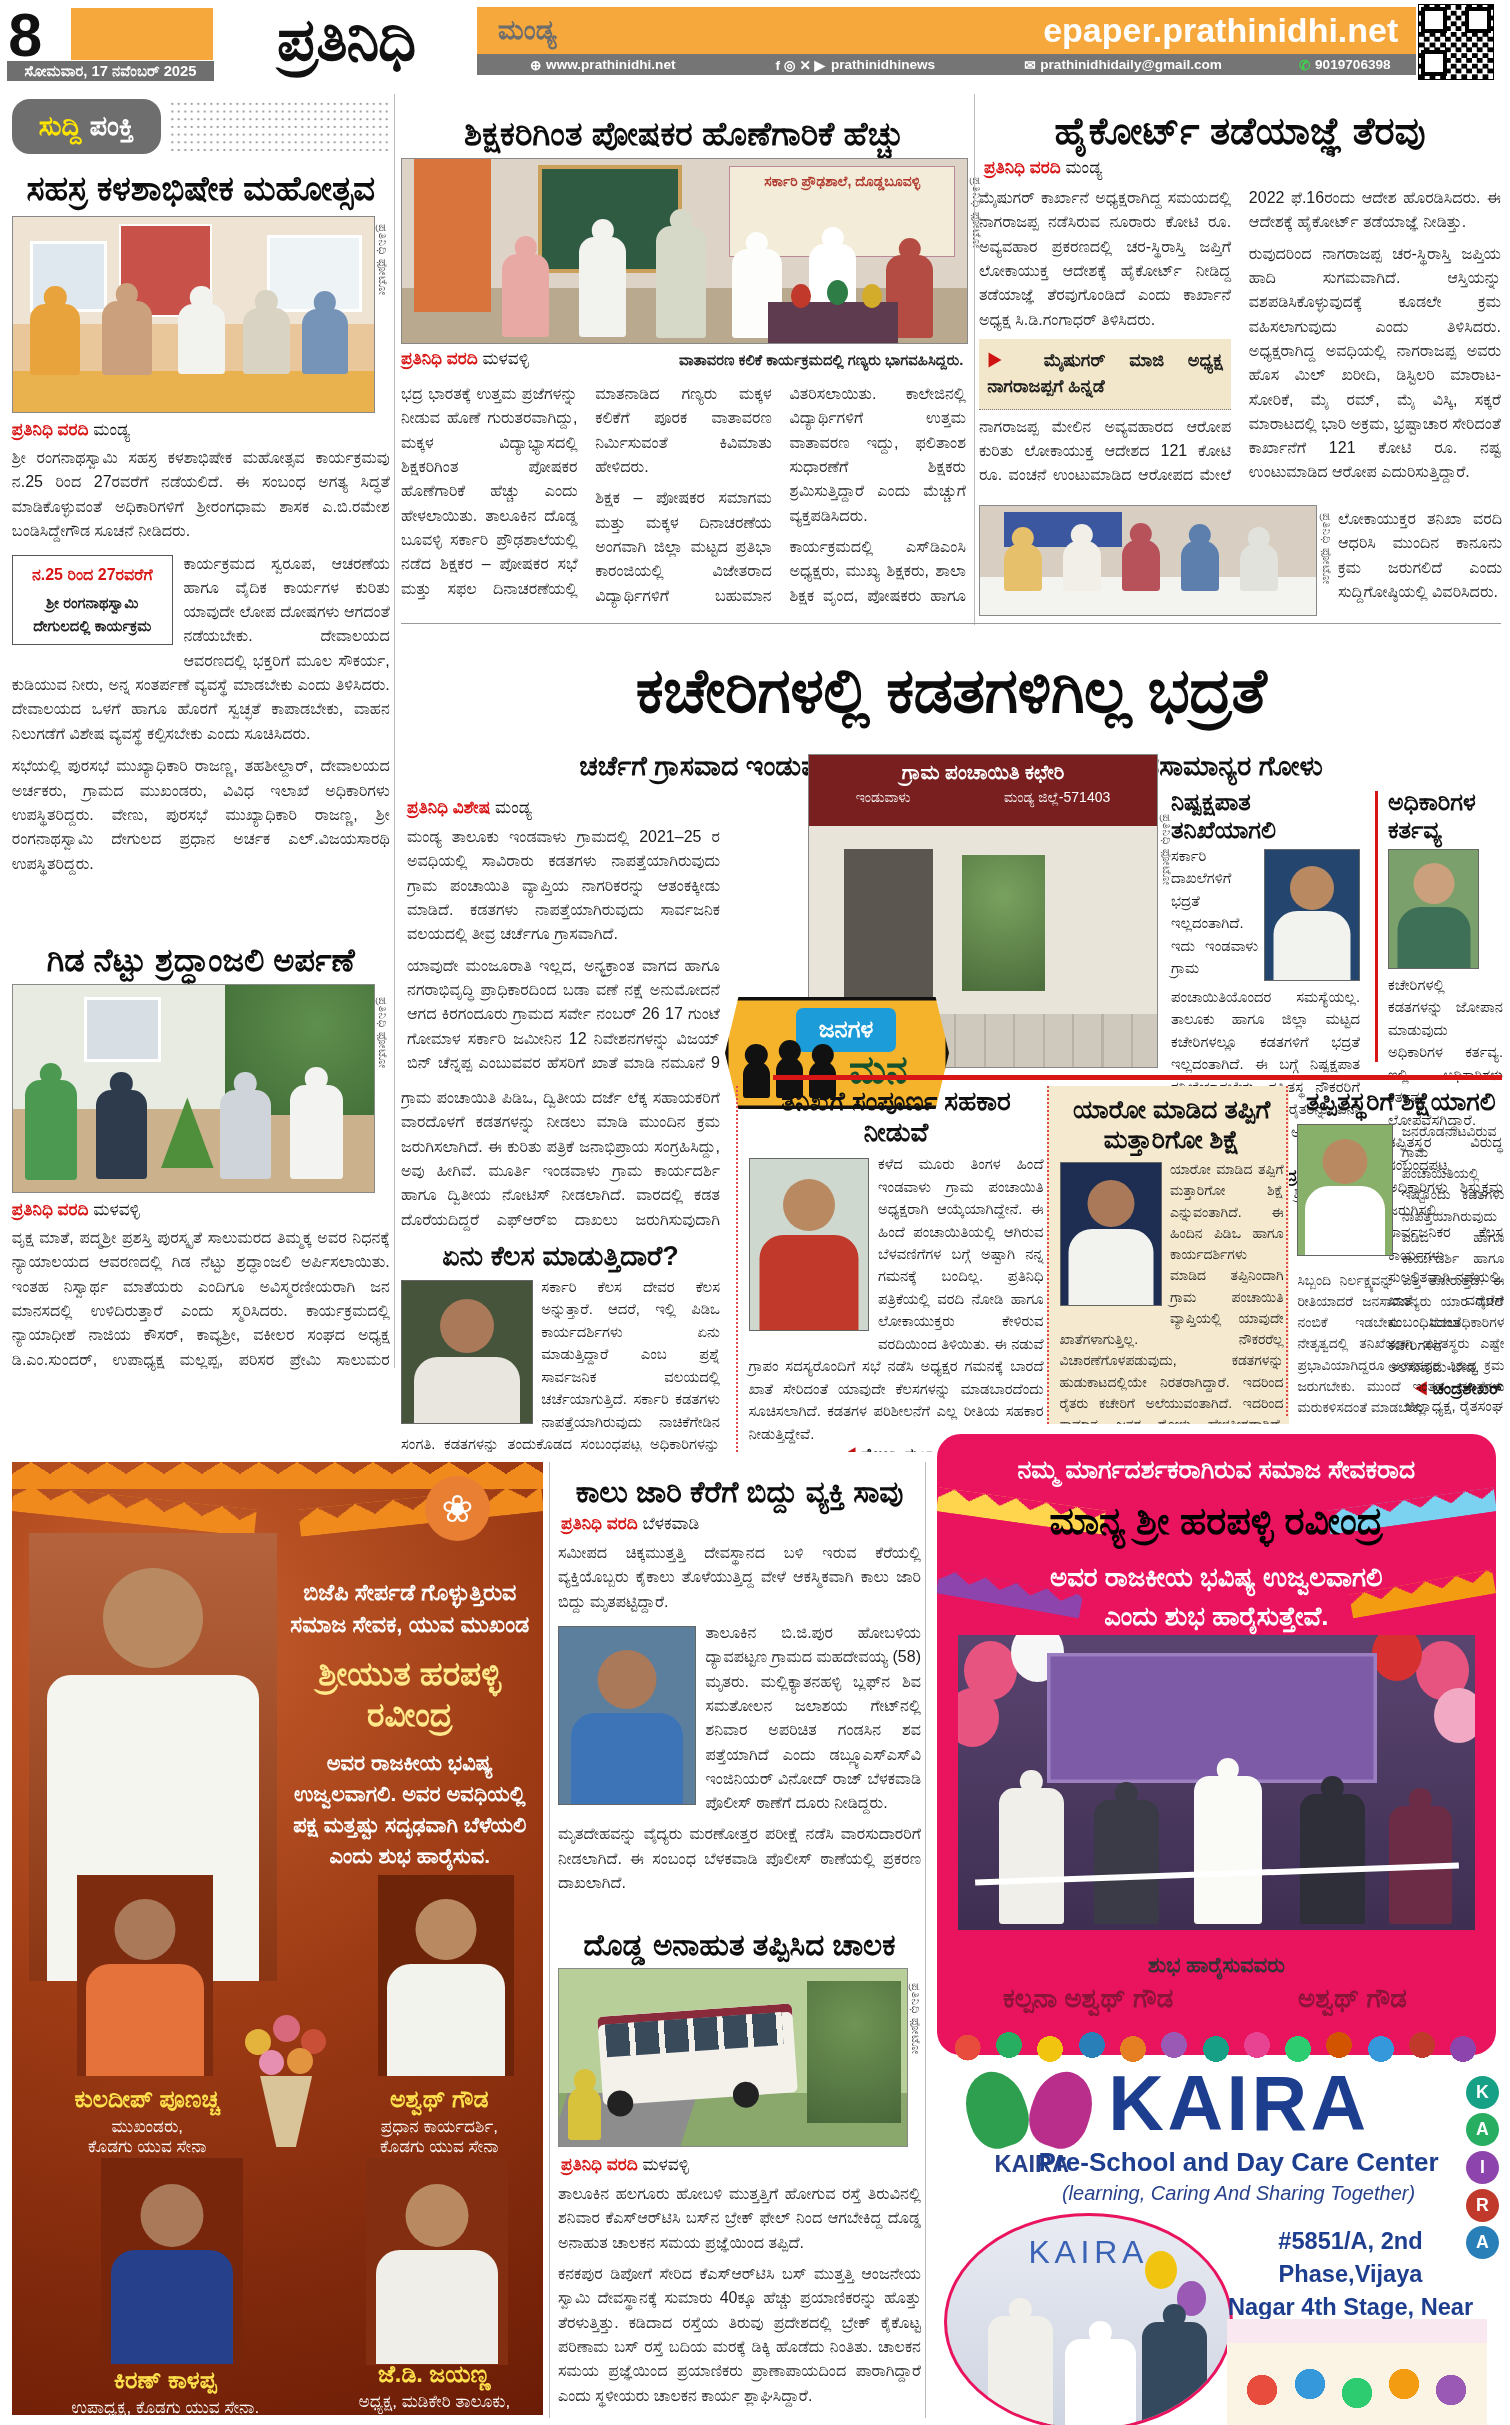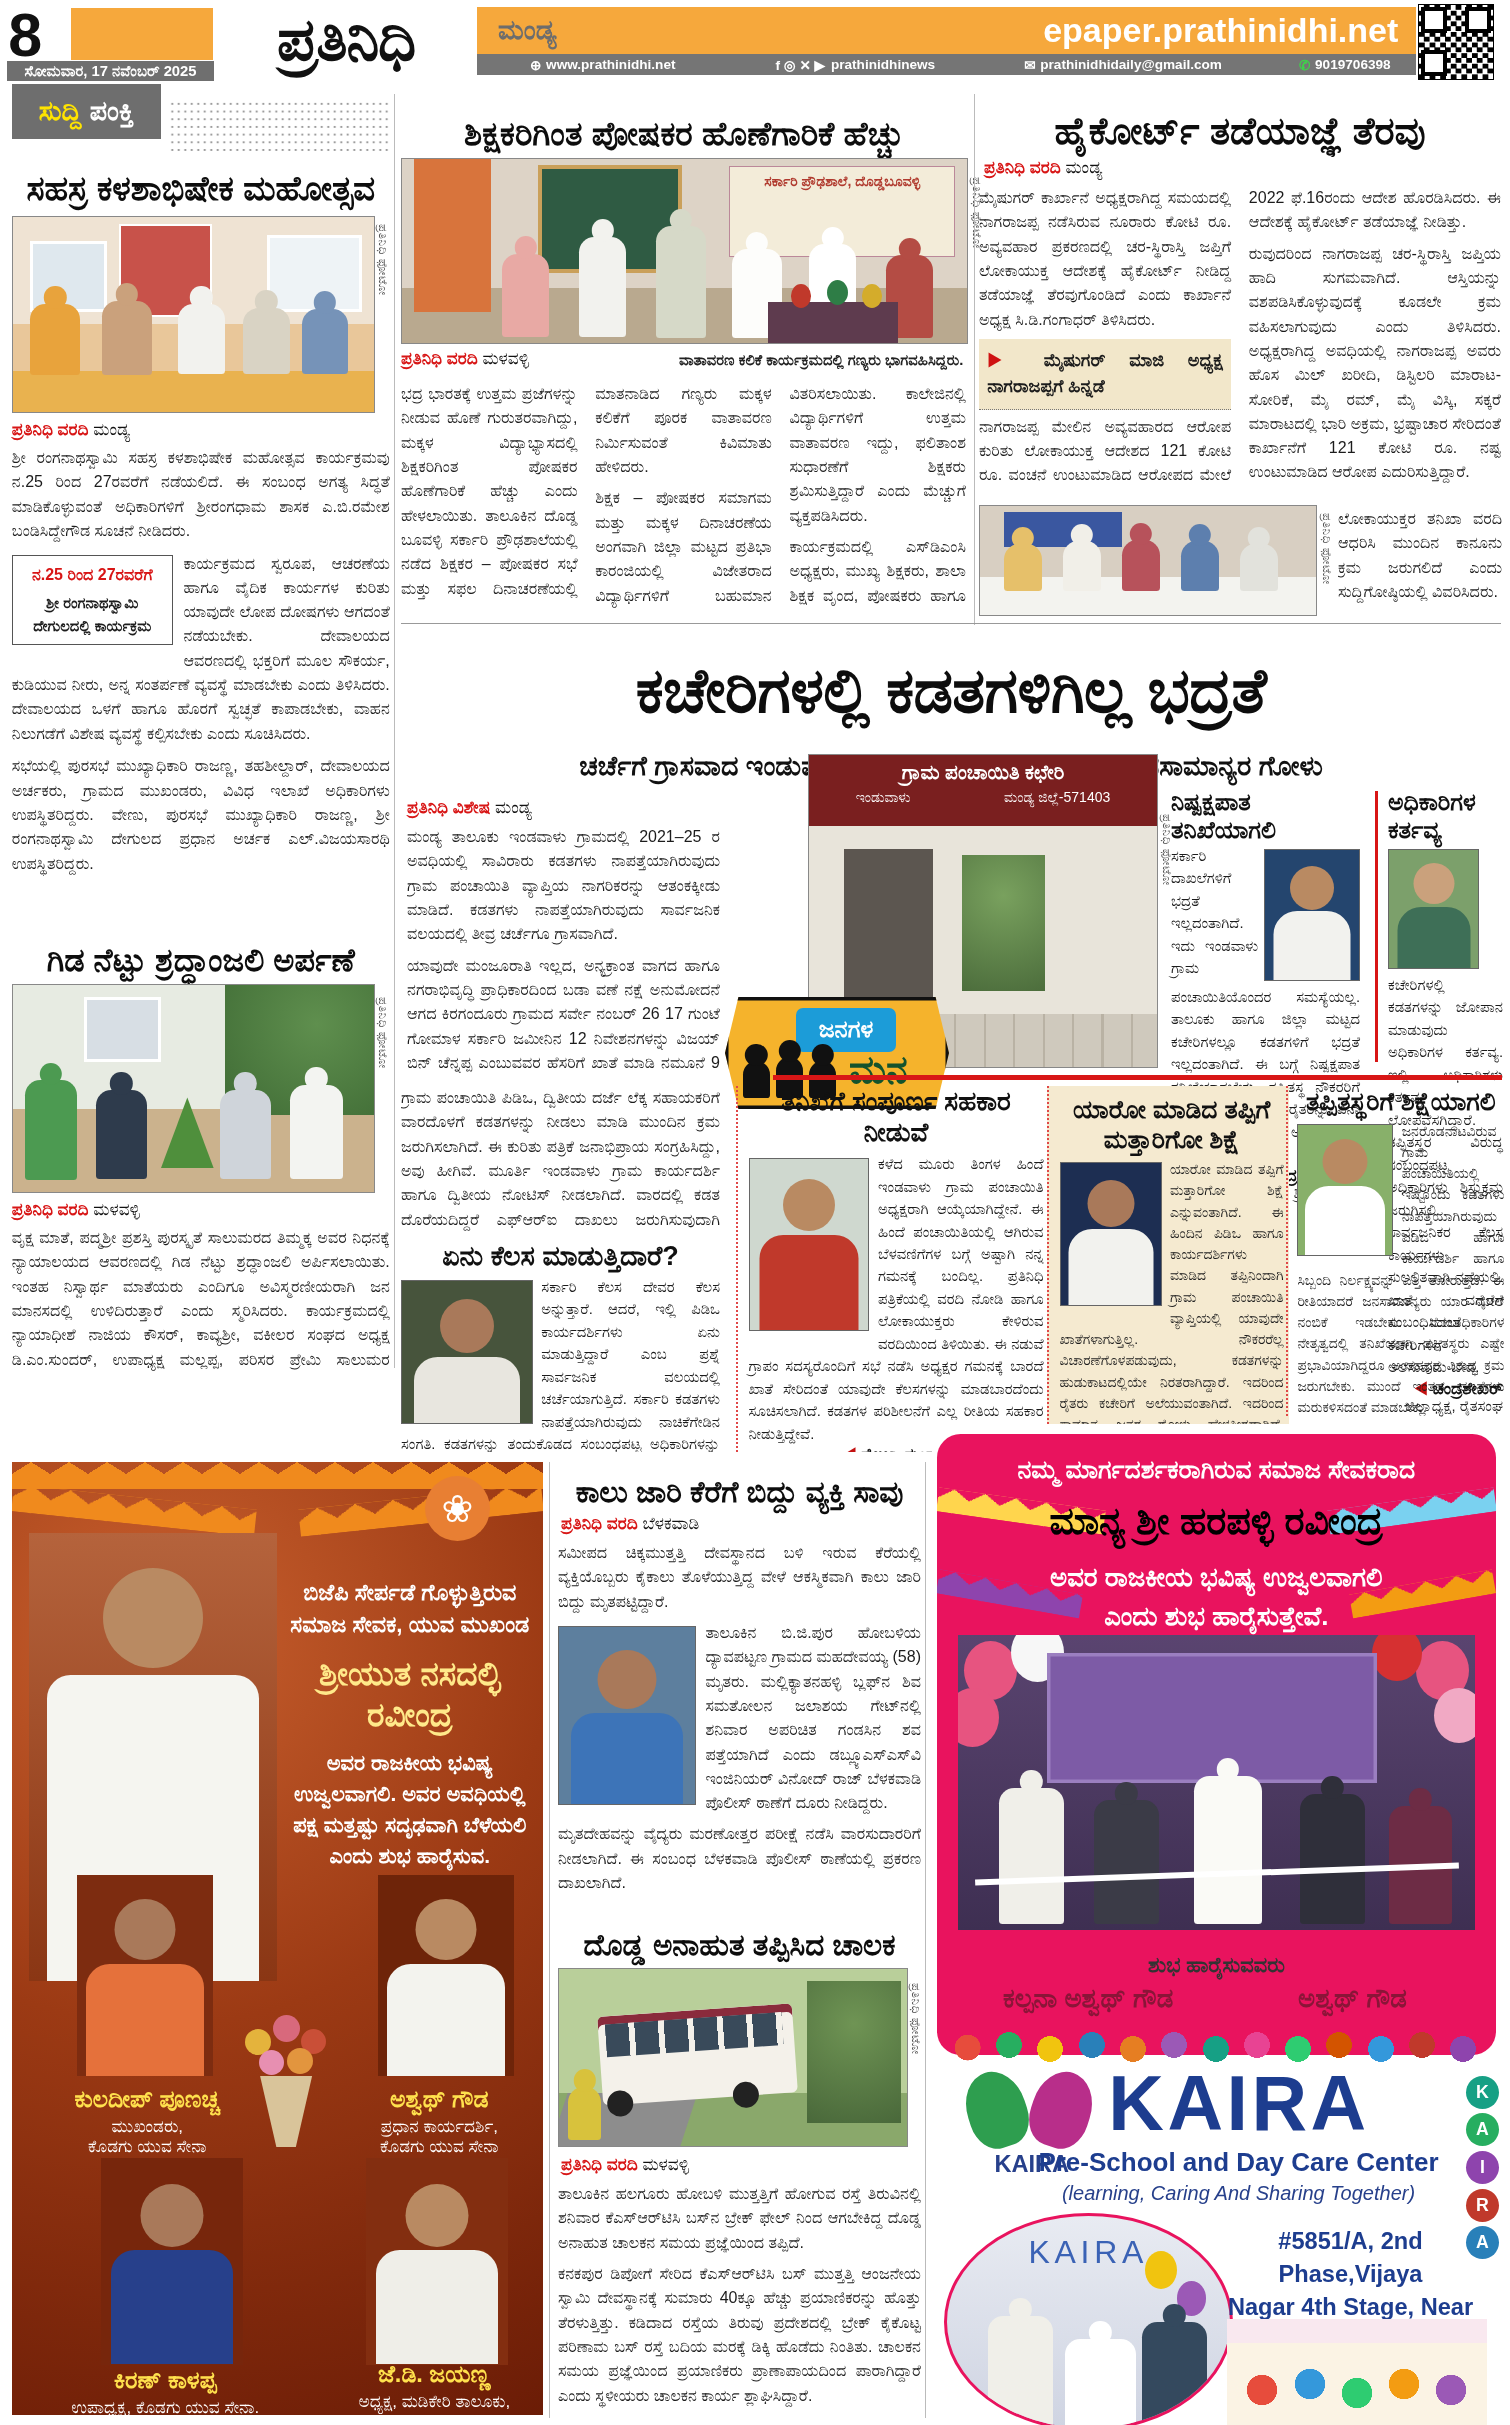--- a/index.html
+++ b/index.html
@@ -65,22 +65,22 @@
       <span style="margin-left:77px;color:#3fd14b;">✆</span>
       <span style="margin-left:4.7px;">9019706398</span>
     </div>
     <div class="abs qr" style="left:1418px;top:3.5px;width:74px;height:74px;border:1.2px solid #000;">
       <i style="left:2.4px;top:2.4px;"></i>
         <i style="right:2.4px;top:2.4px;"></i>
         <i style="left:2.4px;bottom:2.4px;"></i>
     </div>
   </div>
 
-  <div class="abs" style="left:11.8px;top:84px;width:149px;height:55px;background:#6e6e6e;display:flex;
-              align-items:center;justify-content:center;gap:8.3px;font-size:27px;font-weight:bold;">
+  <div class="abs" style="left:11.8px;top:99px;width:149px;height:55px;background:#6e6e6e;display:flex;
+              align-items:center;justify-content:center;gap:8.3px;font-size:27px;font-weight:bold;border-radius:18px;">
     <span style="color:#ffe400;">ಸುದ್ದಿ</span>
     <span style="color:#ffffff;">ಪಂಕ್ತಿ</span>
   </div>
   <div class="abs dotline" style="left:169px;top:100px;width:221px;height:54px;"></div>
 
   <div class="abs hl center" style="left:11.8px;top:169px;width:378px;font-size:34px;">ಸಹಸ್ರ ಕಳಶಾಭಿಷೇಕ ಮಹೋತ್ಸವ</div>
 
   <div class="ph" style="left:11.8px;top:216px;width:361px;height:195px;background:linear-gradient(180deg,#efe3d3 0 55%,#e9c79a 55% 100%);">
     <div class="abs" style="left:17.7px;top:23.6px;width:71px;height:65px;background:#dfe8ee;border:3.5px solid #fff;"></div>
     <div class="abs" style="left:254px;top:17.7px;width:89px;height:71px;background:#eef3f6;border:3.5px solid #fff;"></div>
@@ -301,21 +301,21 @@
                 display:flex;align-items:center;justify-content:center;color:#fff;font-size:38px;">❀</div>
 
     <div class="ph" style="left:17.7px;top:71px;width:248px;height:448px;border:none;background:linear-gradient(180deg,#b5633c,#8a3614);">
       <span class="phead" style="top:35px;width:100px;height:100px;background:#b98a62;"></span>
       <span class="pbody" style="top:142px;width:212px;height:307px;background:#f5f5f0;"></span>
     </div>
 
     <div class="abs center" style="left:277px;top:118px;width:242px;color:#fff;">
       <div style="font-size:22.4px;font-weight:bold;">ಬಿಜೆಪಿ ಸೇರ್ಪಡೆ ಗೊಳ್ಳುತ್ತಿರುವ</div>
       <div style="font-size:22.4px;font-weight:bold;margin-top:5.9px;">ಸಮಾಜ ಸೇವಕ, ಯುವ ಮುಖಂಡ</div>
-      <div style="font-size:33px;font-weight:bold;color:#ffe98a;margin:15.3px 0;line-height:1.25;">ಶ್ರೀಯುತ ನಸದಲ್ಳಿ ರವೀಂದ್ರ</div>
+      <div style="font-size:33px;font-weight:bold;color:#ffe98a;margin:15.3px 0;line-height:1.25;">ಶ್ರೀಯುತ ಹರಪಳ್ಳಿ ರವೀಂದ್ರ</div>
       <div style="font-size:21px;font-weight:bold;margin-top:3.5px;">ಅವರ ರಾಜಕೀಯ ಭವಿಷ್ಯ</div>
       <div style="font-size:21px;font-weight:bold;margin-top:7px;">ಉಜ್ವಲವಾಗಲಿ. ಅವರ ಅವಧಿಯಲ್ಲಿ</div>
       <div style="font-size:21px;font-weight:bold;margin-top:7px;">ಪಕ್ಷ ಮತ್ತಷ್ಟು ಸದೃಢವಾಗಿ ಬೆಳೆಯಲಿ</div>
       <div style="font-size:21px;font-weight:bold;margin-top:7px;">ಎಂದು ಶುಭ ಹಾರೈಸುವ.</div>
     </div>
 
     <div class="ph" style="left:65px;top:413px;width:136px;height:201px;border:none;background:#7d2c10;">
       <span class="phead" style="top:23.6px;width:61px;height:61px;background:#a9795a;"></span>
       <span class="pbody" style="top:89px;width:118px;height:112px;background:#e5713b;"></span>
     </div>

